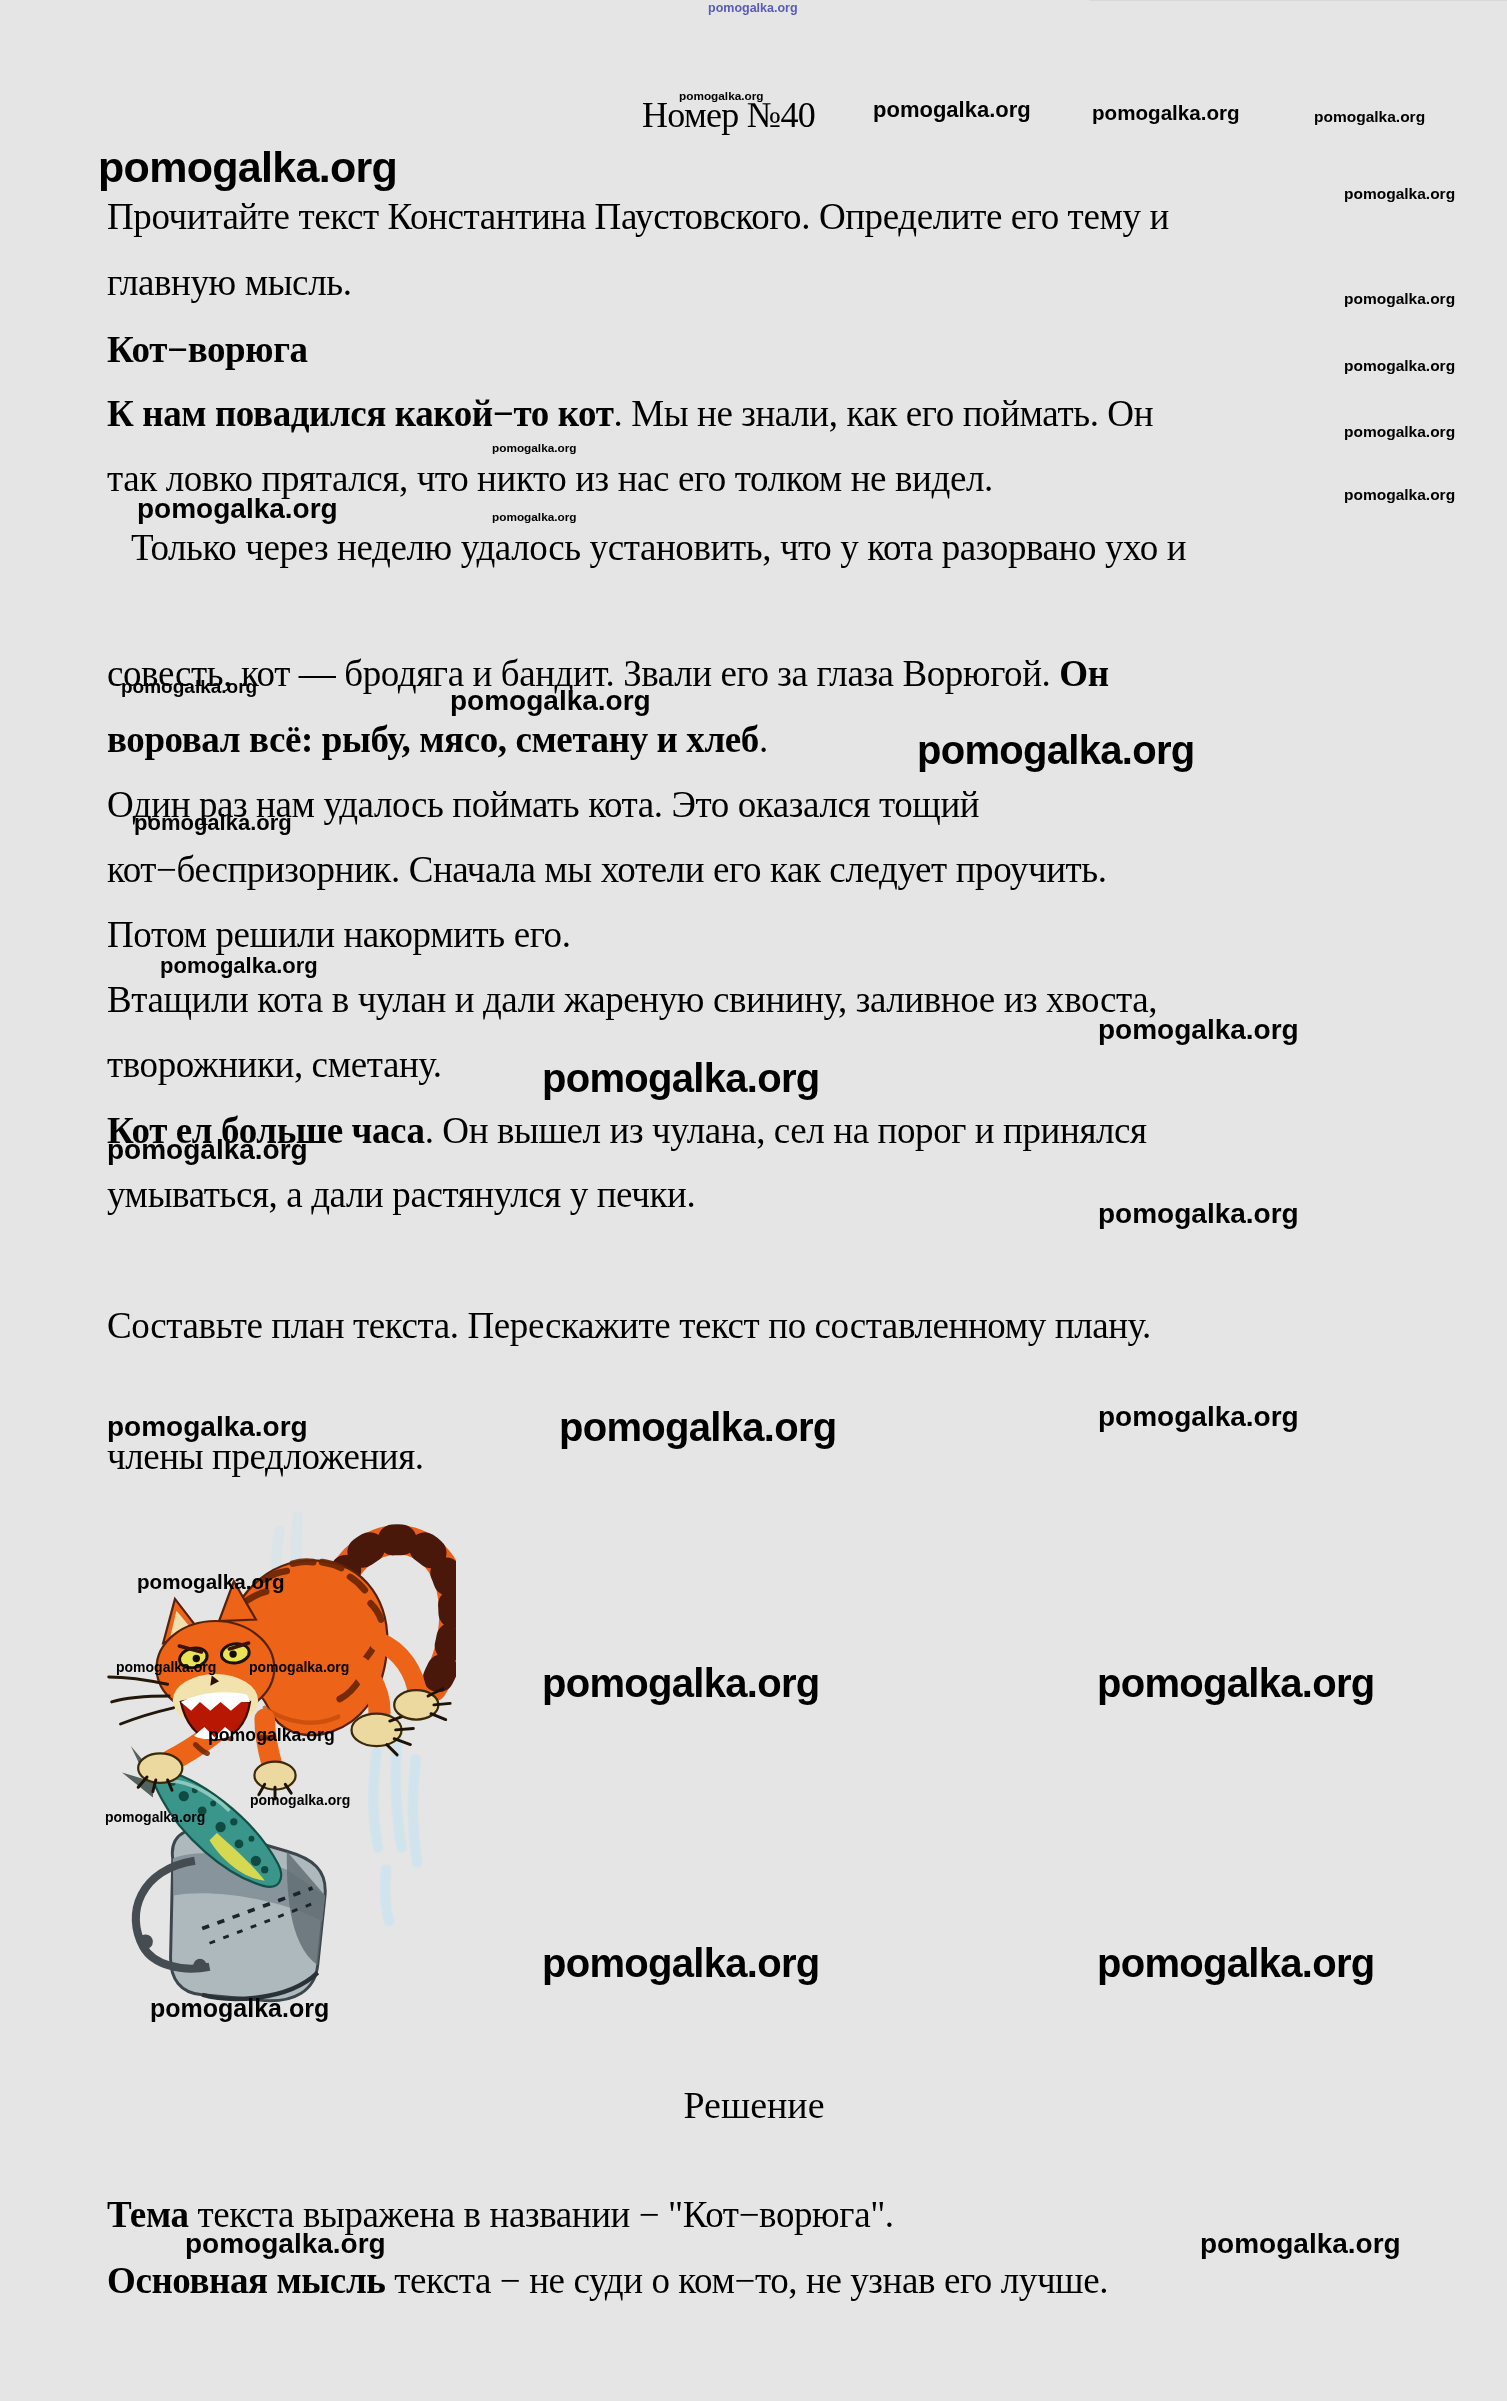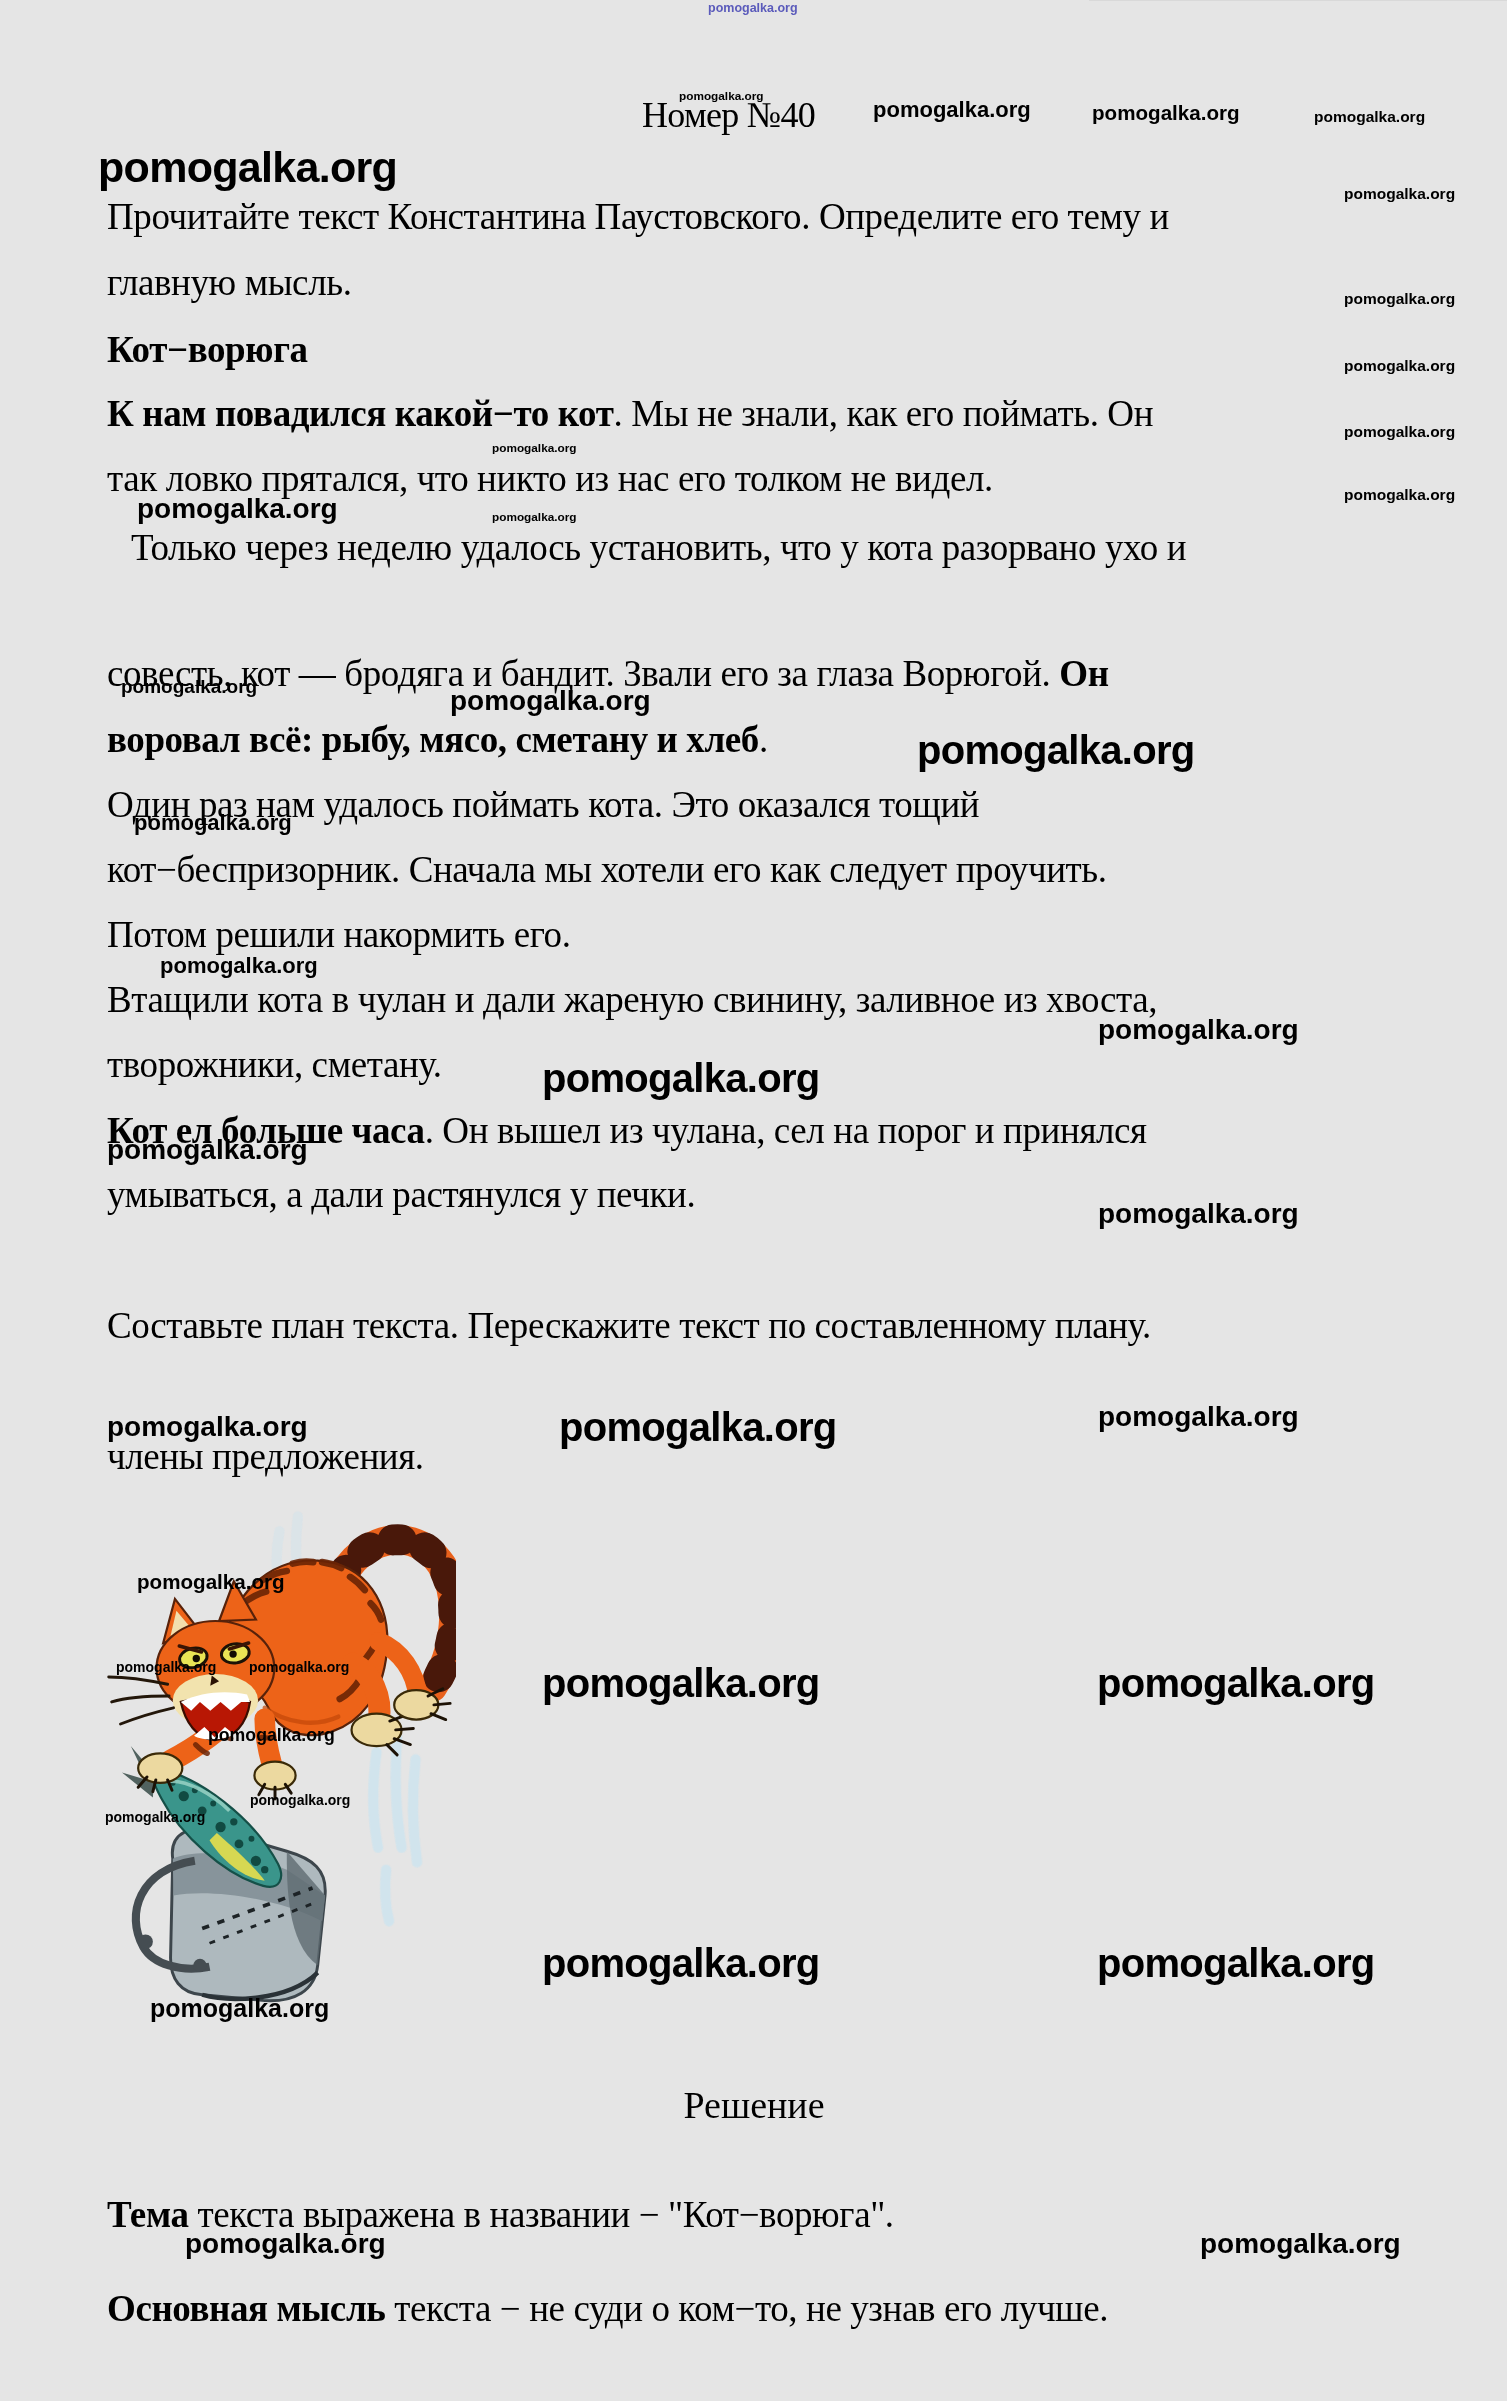--- a/index.html
+++ b/index.html
@@ -200,16 +200,16 @@
 
   <div class="wm xl" style="left:542px;top:1663px;">pomogalka.org</div>
   <div class="wm xl" style="left:1097px;top:1663px;">pomogalka.org</div>
   <div class="wm xl" style="left:542px;top:1943px;">pomogalka.org</div>
   <div class="wm xl" style="left:1097px;top:1943px;">pomogalka.org</div>
 
   <div class="sol-heading">Решение</div>
   <div class="line" style="top:2195px;"><span class="b">Тема</span><span> текста выражена в названии − "Кот−ворюга".</span></div>
   <div class="wm lg" style="left:185px;top:2230px;">pomogalka.org</div>
   <div class="wm lg" style="left:1200px;top:2230px;">pomogalka.org</div>
-  <div class="line" style="top:2261px;margin-top:28px;"><span class="b">Основная мысль</span><span> текста − не суди о ком−то, не узнав его лучше.</span></div>
+  <div class="line" style="top:2261px;"><span class="b">Основная мысль</span><span> текста − не суди о ком−то, не узнав его лучше.</span></div>
 
 </div>
 
 
 </body></html>

